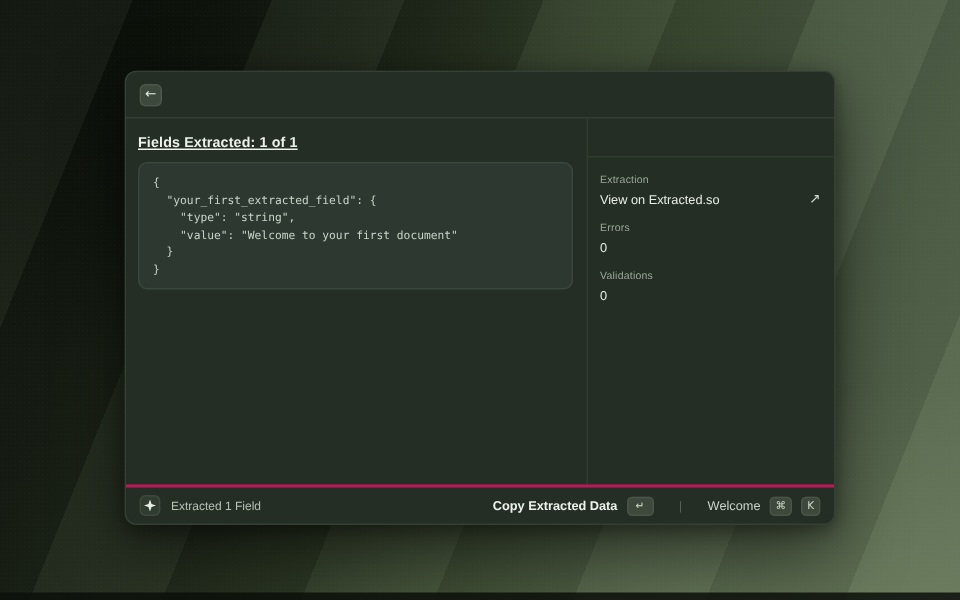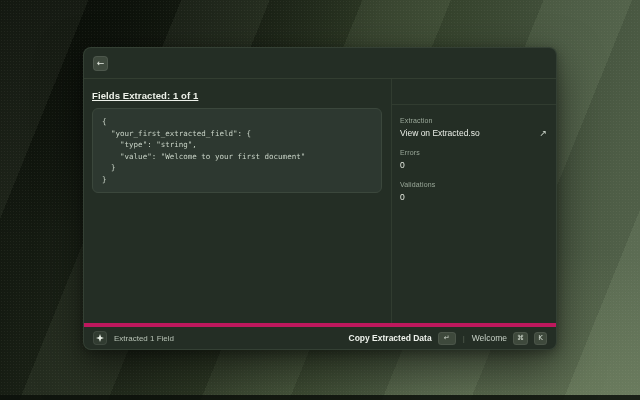--- a/index.html
+++ b/index.html
@@ -82,31 +82,31 @@
   .link-row {
     display:flex; align-items:center; justify-content:space-between;
     cursor:pointer;
   }
   .link-text { font-size:8.5px; color:#eaeee7; }
   .external-icon { font-size:9px; color:#cdd7cc; font-family:"DejaVu Sans", sans-serif; }
 
   .modal-footer {
     height:26px; flex:0 0 26px;
     display:flex; align-items:center; padding:0 9px;
-    border-top:4px solid #be185d;
+    border-top:2px solid #be185d;
   }
   .status-group { display:flex; align-items:center; gap:7px; flex:1; }
   .logo-badge {
     width:14px; height:14px; border-radius:4px;
     background:#313c31; border:1px solid rgba(255,255,255,0.07);
     display:flex; align-items:center; justify-content:center;
   }
   .status-text { font-size:8px; color:#b7c2b5; }
 
-  .footer-actions { display:flex; align-items:center; gap:6px; }
+  .footer-actions { display:flex; align-items:center; gap:16px; }
   .copy-button, .actions-button { display:flex; align-items:center; gap:6px; cursor:pointer; }
   .copy-label { font-size:8.5px; font-weight:700; color:#eef2ec; }
   .actions-label { font-size:8.5px; color:#c9d3c8; }
   .key-badge {
     height:13px; min-width:13px; padding:0 3px;
     display:flex; align-items:center; justify-content:center;
     background:#3e493c; border:1px solid rgba(255,255,255,0.07); border-radius:3.5px;
     font-size:7px; color:#d2dbd0; line-height:1;
     font-family:"DejaVu Sans", sans-serif;
   }

